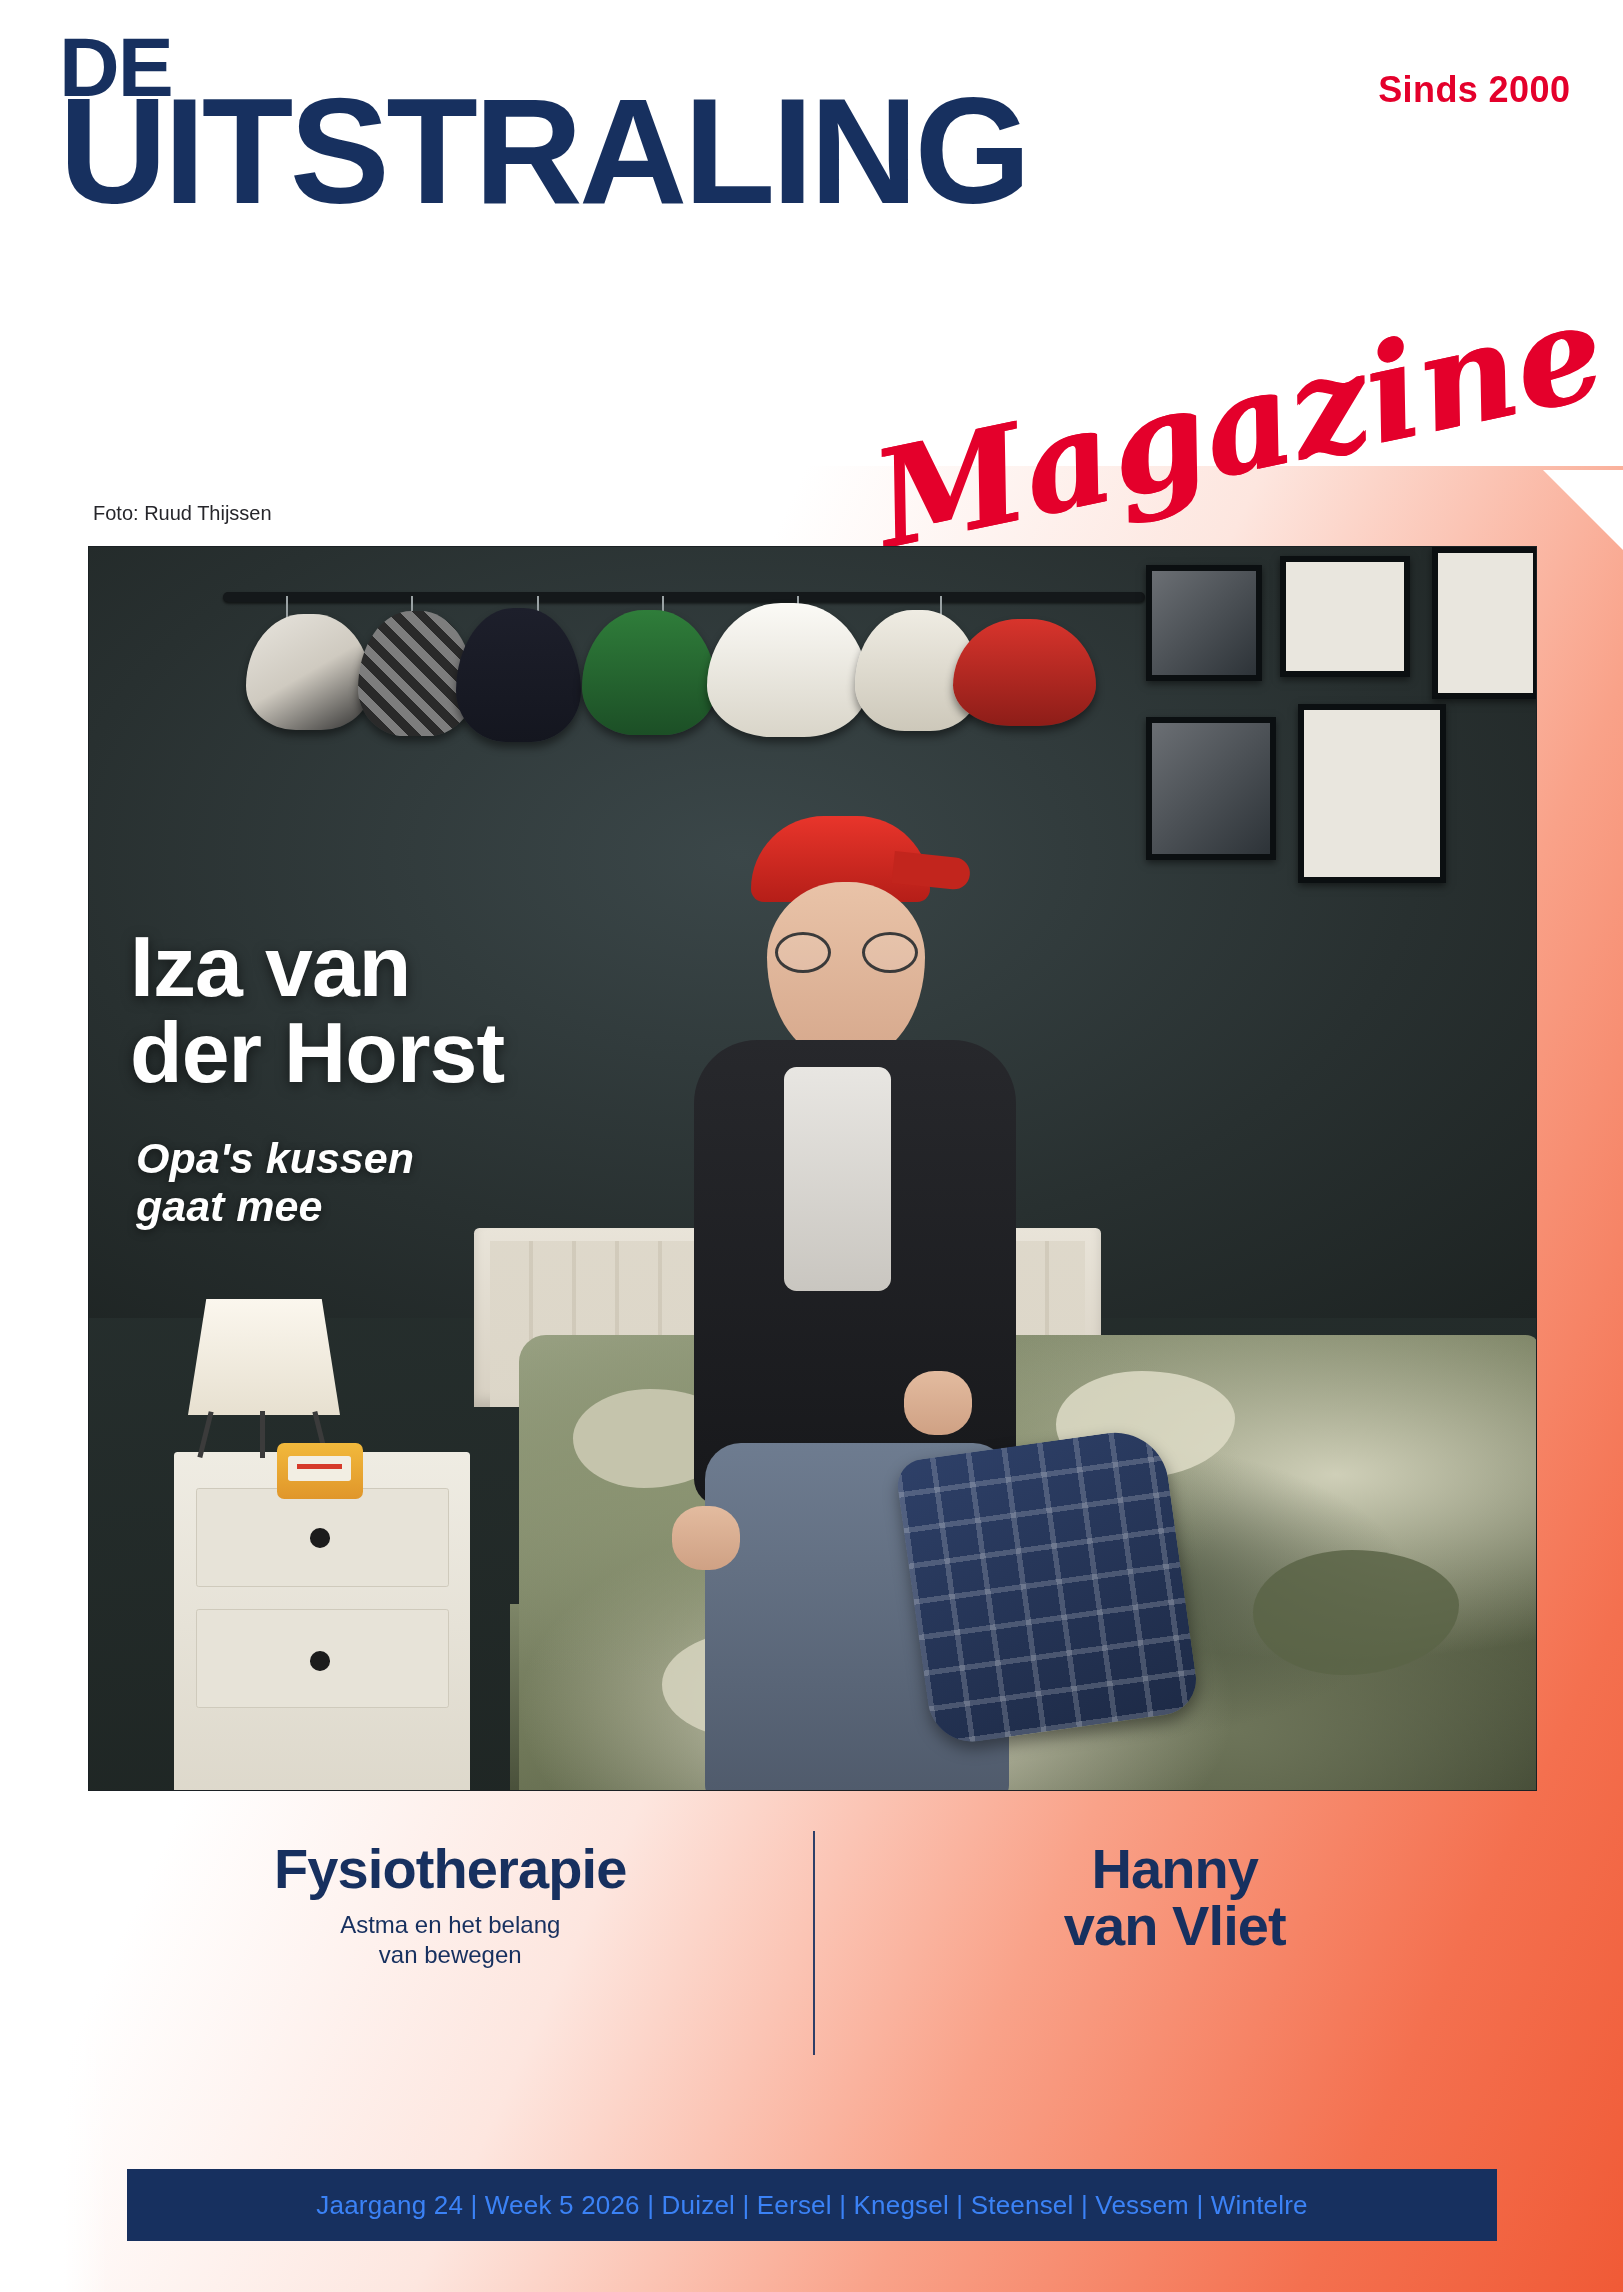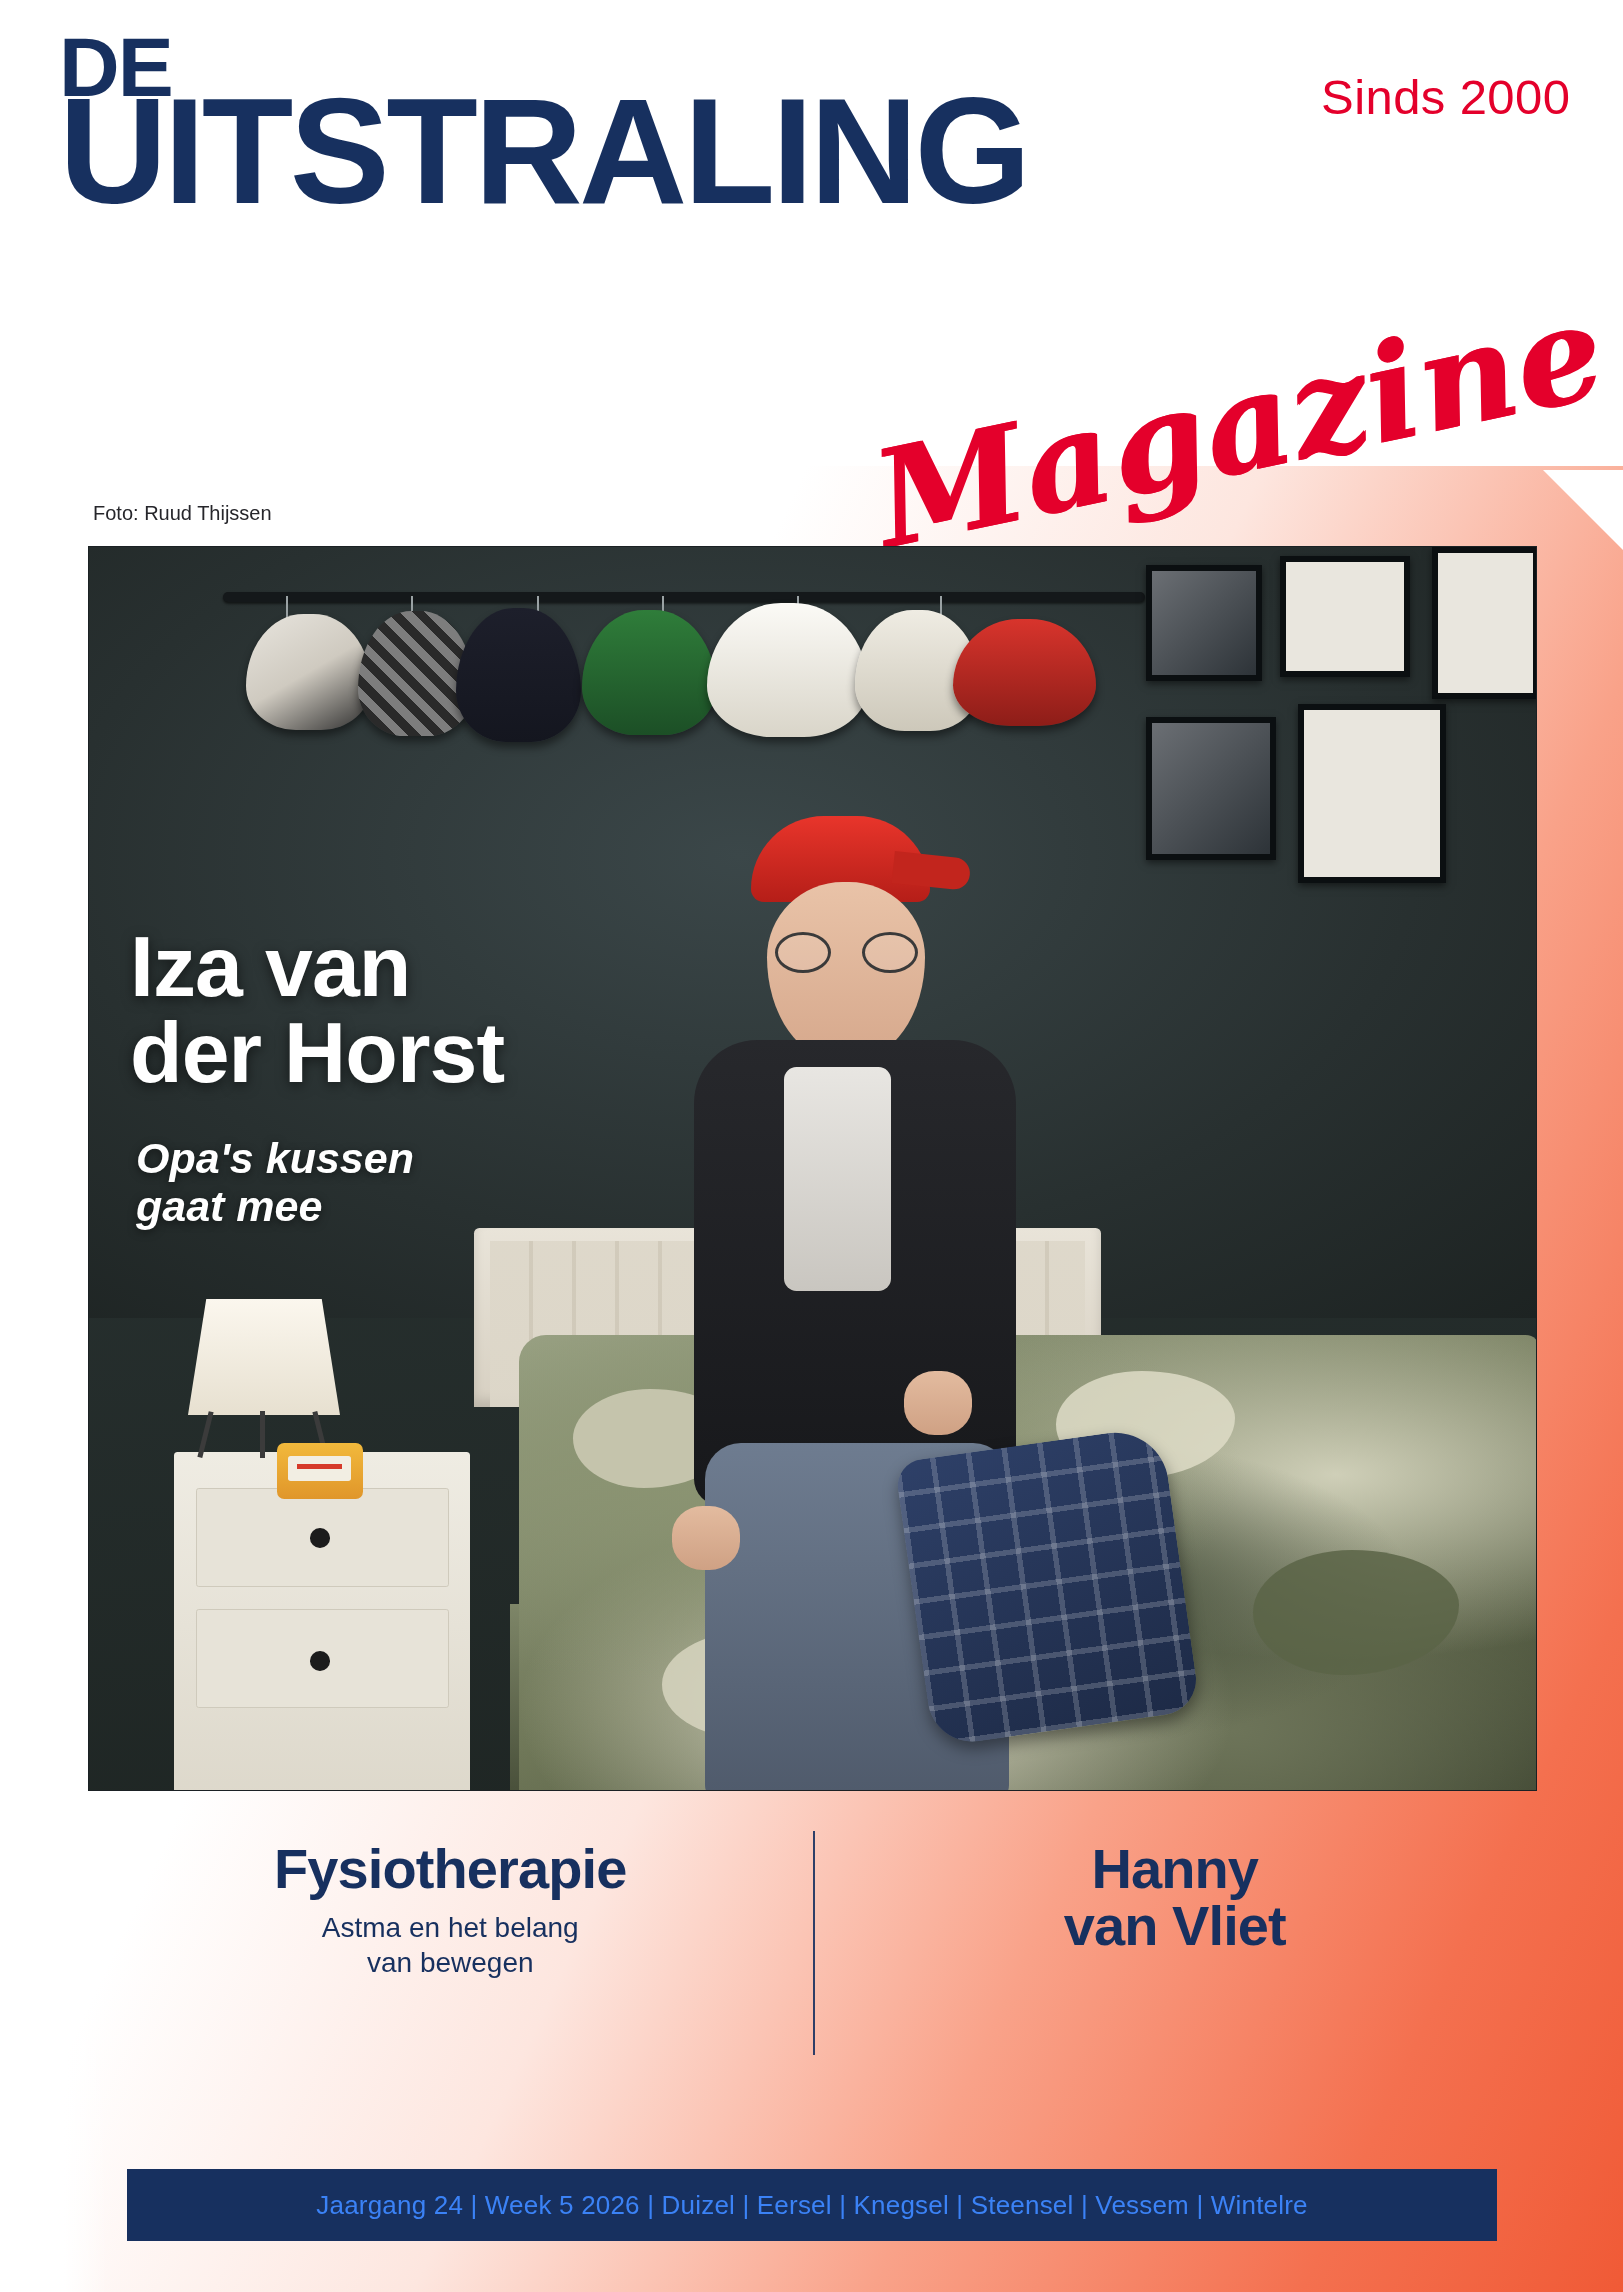--- a/index.html
+++ b/index.html
@@ -49,22 +49,22 @@
     font-weight: 700;
     font-size: 84px;
     color: #17305f;
     letter-spacing: -1.8px;
     line-height: 0.9;
     display: inline-block;
   }
   .mast-sinds {
     position: absolute;
     right: 10.7px; top: 39px;
-    font-size: 49px;
-    font-weight: 400;
+    font-size: 36px;
+    font-weight: 700;
     color: #e4002b;
     letter-spacing: 0.4px;
   }
   .mast-main {
     font-weight: 700;
     font-size: 150px;
     color: #17305f;
     letter-spacing: -3.6px;
     line-height: 0.82;
     margin-top: -16px;
@@ -352,21 +352,21 @@
   }
   .teaser-title {
     font-size: 56px;
     font-weight: 700;
     color: #17305f;
     line-height: 1.02;
     letter-spacing: -0.9px;
   }
   .teaser-sub {
     margin-top: 12.5px;
-    font-size: 28px;
+    font-size: 24px;
     color: #17305f;
     line-height: 1.25;
     white-space: pre-line;
   }
 
   
   .footer-bar {
     position: absolute;
     left: 127px; bottom: 52px;
     width: 1370px; height: 72px;

